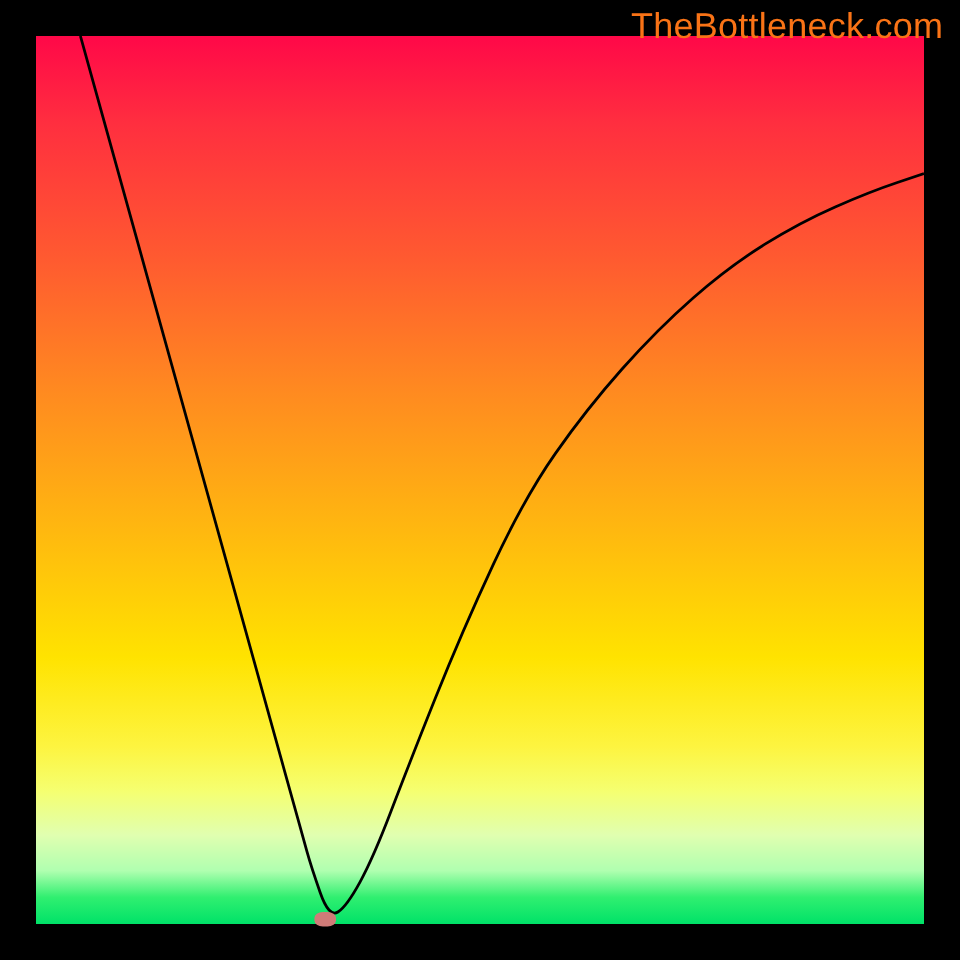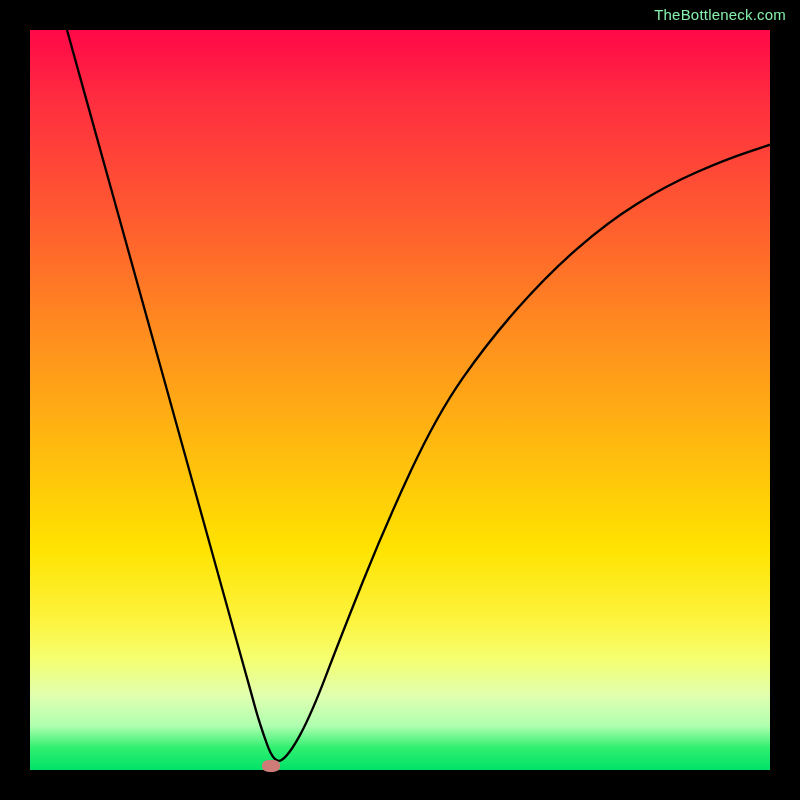--- a/index.html
+++ b/index.html
@@ -44,22 +44,22 @@
     position: absolute;
     left: 0;
     top: 0;
     width: 100%;
     height: 100%;
   }
   .watermark {
     position: absolute;
     top: 6px;
     right: 14px;
-    color: #86efac;
-    font-size: 15px;
+    color: #f97316;
+    font-size: 30px;
     letter-spacing: 0.2px;
     font-weight: 500;
   }
   .marker {
     position: absolute;
     width: 18px;
     height: 12px;
     border-radius: 7px / 5px;
     background: #cf7b78;
     transform: translate(-50%, -50%);

